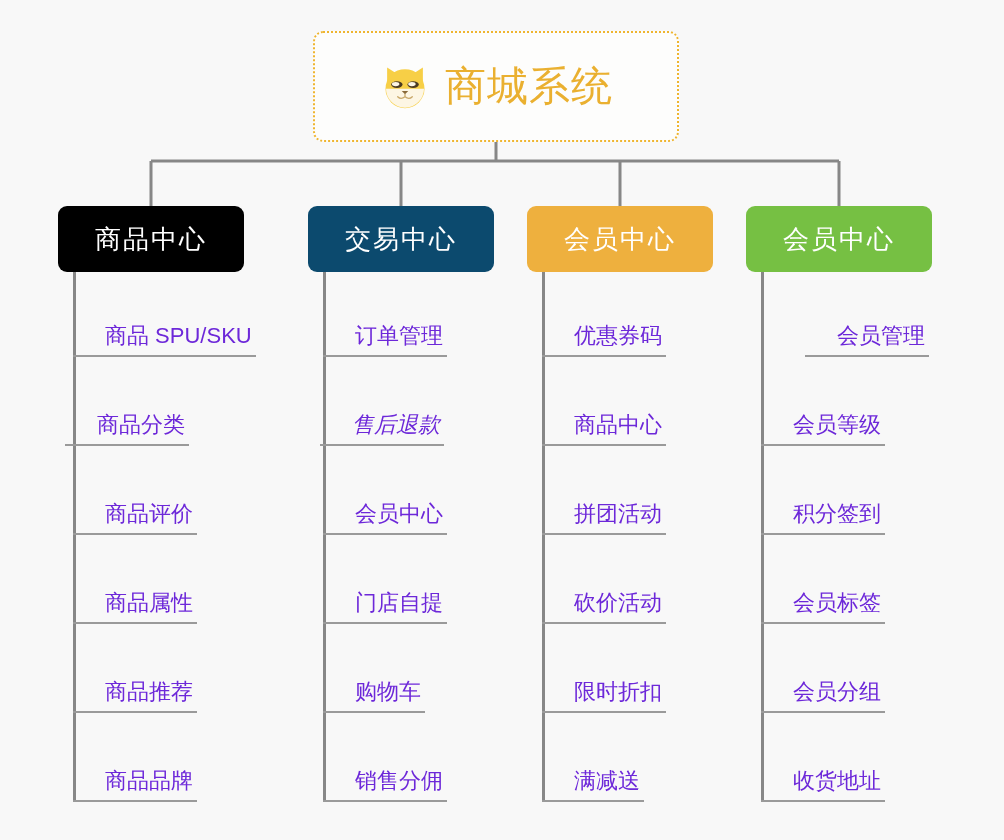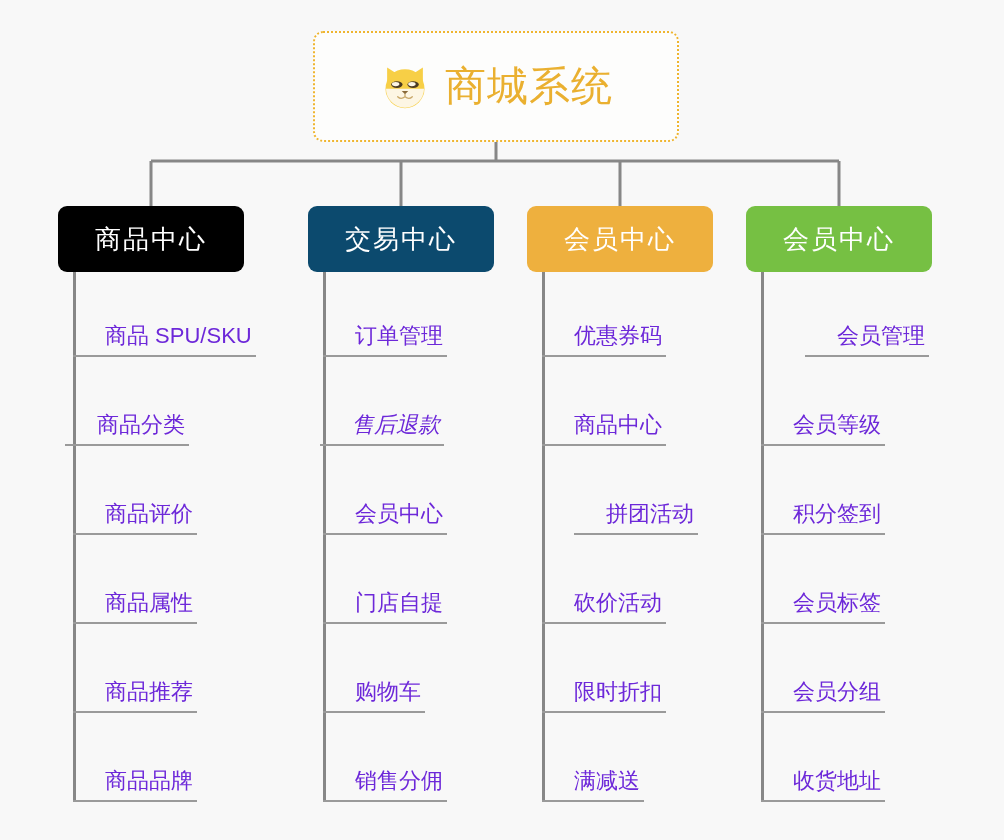--- a/index.html
+++ b/index.html
@@ -189,21 +189,21 @@
         <span>会员中心</span>
       </div>
       <div class="col-spine" style="left: 542px; top: 272px; height: 527.5px; background: rgb(135, 135, 135);"></div>
       <div class="leaf" style="left: 542px; top: 313px;">
         <span class="leaf-label" style="border-bottom-color: rgb(154, 154, 154);">优惠券码</span>
       </div>
       <div class="leaf" style="left: 542px; top: 401.9px;">
         <span class="leaf-label" style="border-bottom-color: rgb(154, 154, 154);">商品中心</span>
       </div>
       <div class="leaf" style="left: 542px; top: 490.8px;">
-        <span class="leaf-label" style="border-bottom-color: rgb(154, 154, 154); margin-left: 32px;">拼团活动</span>
+        <span class="leaf-label" style="border-bottom-color: rgb(154, 154, 154);">拼团活动</span>
       </div>
       <div class="leaf" style="left: 542px; top: 579.7px;">
         <span class="leaf-label" style="border-bottom-color: rgb(154, 154, 154);">砍价活动</span>
       </div>
       <div class="leaf" style="left: 542px; top: 668.6px;">
         <span class="leaf-label" style="border-bottom-color: rgb(154, 154, 154);">限时折扣</span>
       </div>
       <div class="leaf" style="left: 542px; top: 757.5px;">
         <span class="leaf-label" style="border-bottom-color: rgb(154, 154, 154);">满减送</span>
       </div>

